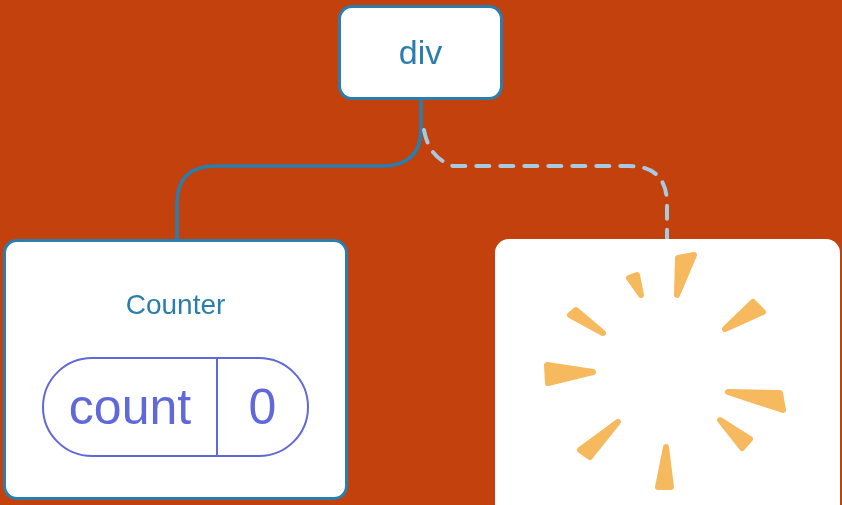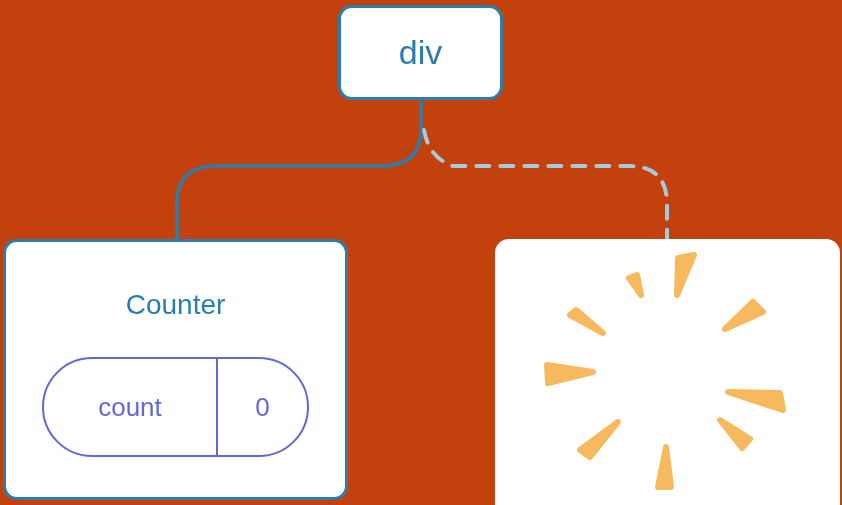--- a/index.html
+++ b/index.html
@@ -60,21 +60,21 @@
     margin-top: 31px;
     width: 267px;
     height: 100px;
     border: 2.5px solid #6168d9;
     border-radius: 50px;
     box-sizing: border-box;
     display: flex;
     align-items: stretch;
     overflow: hidden;
     color: #6168d9;
-    font-size: 26px;
+    font-size: 50px;
   }
   .state-key-cell {
     width: 172px;
     border-right: 2.5px solid #6168d9;
     display: flex;
     align-items: center;
     justify-content: center;
   }
   .state-value-cell {
     flex: 1;

